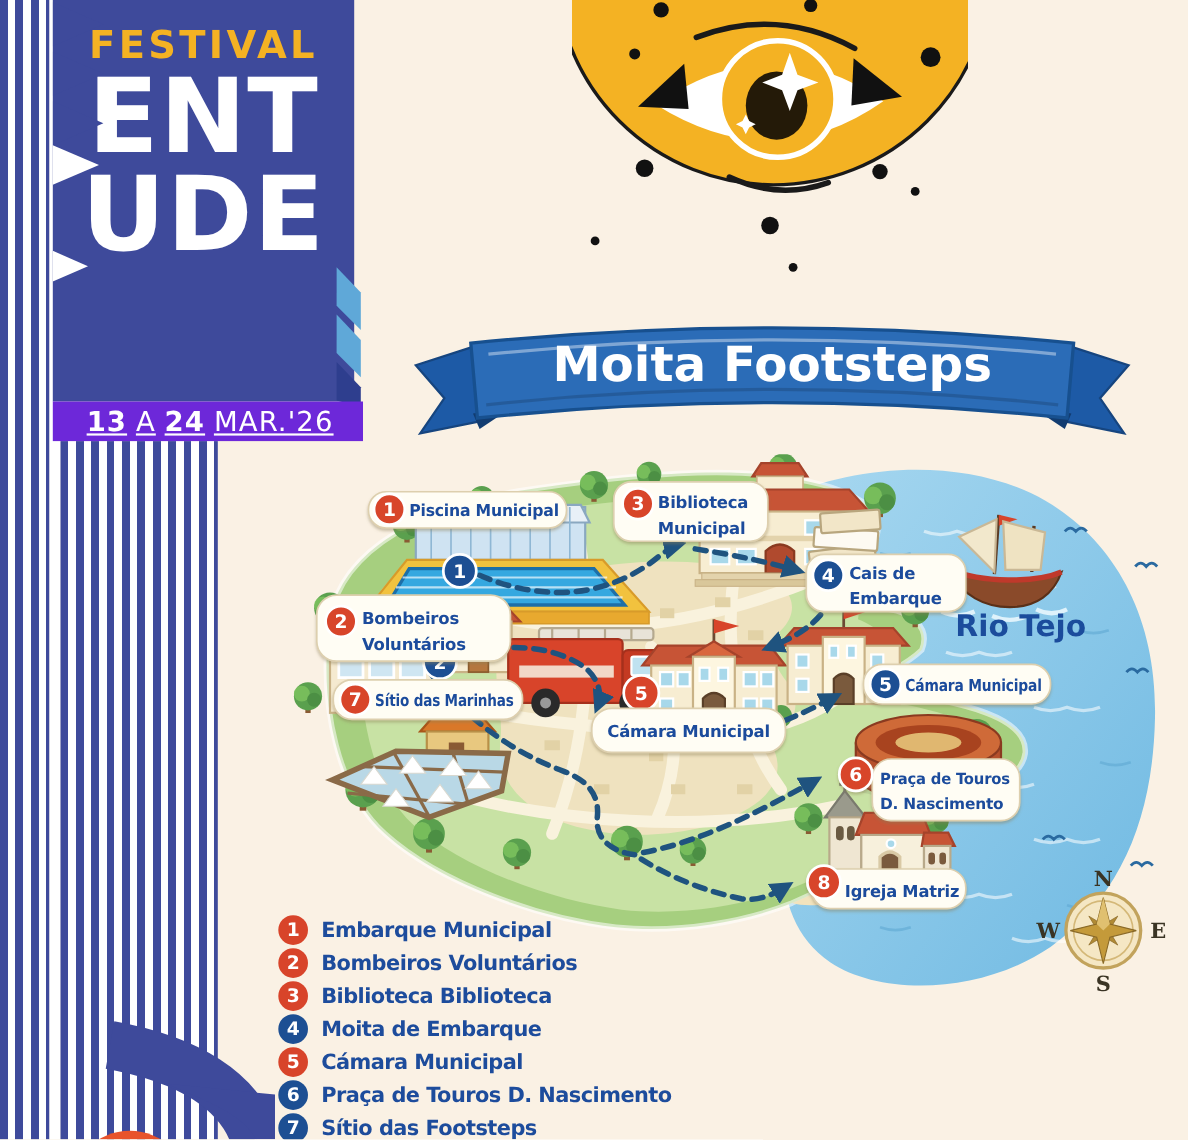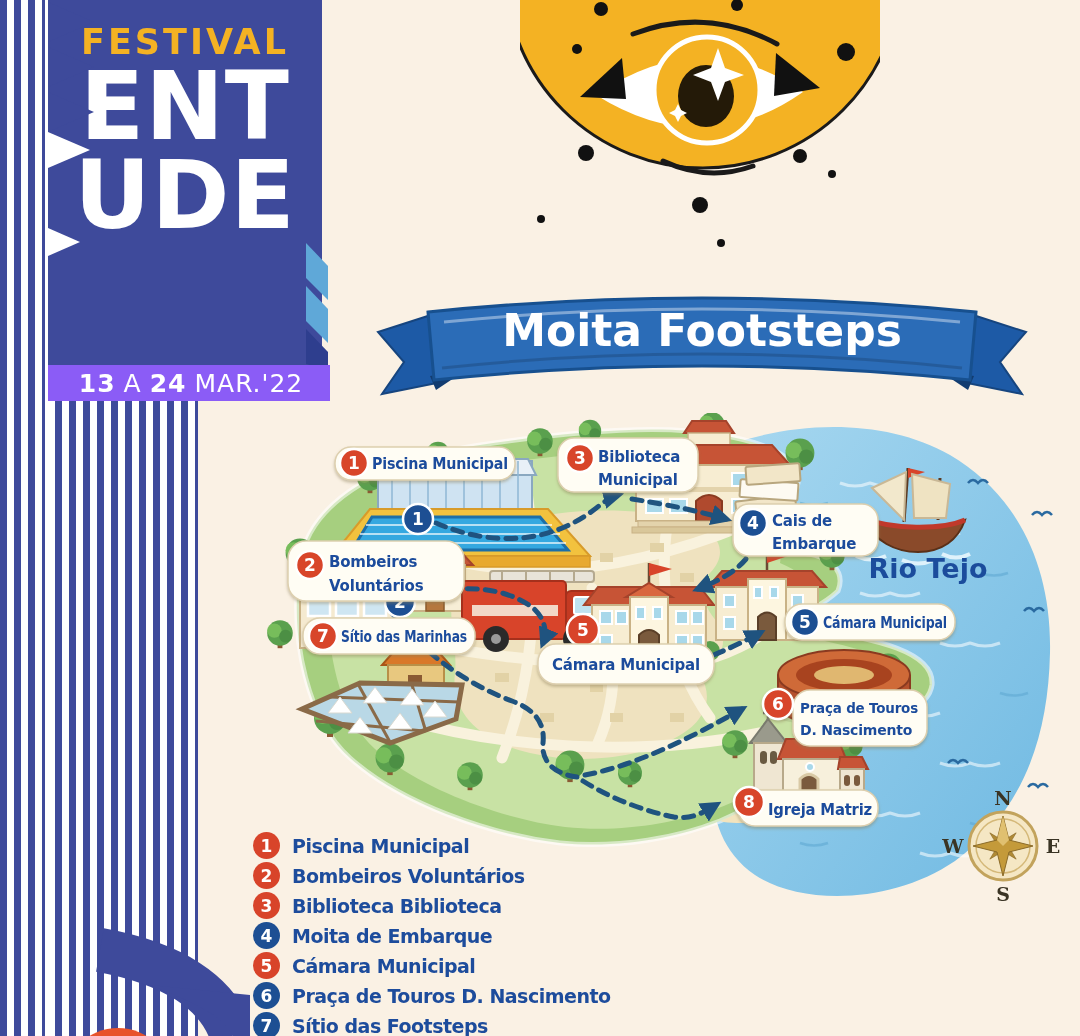--- a/index.html
+++ b/index.html
@@ -15,22 +15,22 @@
 
   .poster-panel{position:absolute;left:48px;top:0;width:274px;height:365px;background:#3e4a9b;}
   .pennants{position:absolute;left:0;top:0;}
   .notch{position:absolute;left:0;width:0;height:0;border-style:solid;}
   .notch1{top:132px;border-width:18px 0 18px 42px;border-color:transparent transparent transparent #ffffff;}
   .notch2{top:228px;border-width:14px 0 14px 32px;border-color:transparent transparent transparent #ffffff;}
   .festival{margin-top:22px;text-align:center;color:#f4b223;font-size:35px;font-weight:800;letter-spacing:3px;}
   .title-line{color:#fff;font-size:94px;font-weight:800;line-height:.95;text-align:center;letter-spacing:1px;}
   .zigzag{position:absolute;left:250px;top:238px;}
 
-  .date-bar{position:absolute;left:48px;top:365px;width:282px;height:36px;background:#8b5cf6;color:#fff;
-    display:flex;align-items:center;justify-content:center;font-size:25px;letter-spacing:1px;}
+  .date-bar{position:absolute;left:48px;top:365px;width:282px;height:36px;background:#6d28d9;color:#fff;
+    display:flex;align-items:center;justify-content:center;font-size:25px;letter-spacing:1px;text-decoration:underline;}
   .date-bar .b{font-weight:800;margin:0 6px;}
   .date-bar .r{font-weight:400;margin:0 2px;}
 
   .bottom-deco{position:absolute;left:0;top:895px;}
 
   
   .eye{position:absolute;left:520px;top:0;}
   .ribbon{position:absolute;left:372px;top:288px;}
   .ribbon-title{font:700 44px "DejaVu Sans",sans-serif;fill:#ffffff;text-anchor:middle;}
 
@@ -80,21 +80,21 @@
       <polygon points="8,5 30,28 30,62 8,40" fill="#5fa8d8"></polygon>
       <polygon points="8,48 30,71 30,105 8,83" fill="#5fa8d8"></polygon>
       <polygon points="8,91 30,114 30,132 8,126" fill="#2e3e8e"></polygon>
     </svg>
   </div>
 
   <div class="date-bar">
     <span class="b">13</span>
     <span class="r">A</span>
     <span class="b">24</span>
-    <span class="r">MAR.'22</span>
+    <span class="r">MAR.'26</span>
   </div>
 
   <svg class="bottom-deco" width="250" height="141">
     <path d="M 97,56 C 170,68 218,96 233,141 L 97,141 Z" fill="#3e4a9b" opacity="0"></path>
     <path d="M 100,55 C 172,68 218,97 232,141" fill="none" stroke="#3e4a9b" stroke-width="44"></path>
     <path d="M 150,90 C 195,108 222,120 233,141 L 250,141 L 250,100 Z" fill="#3e4a9b"></path>
     <circle cx="118" cy="188" r="55" fill="#e8532c"></circle>
   </svg>
 
   <svg class="eye" width="360" height="260" viewBox="0 0 360 260">
@@ -537,21 +537,21 @@
       <text class="compass-letter" x="0" y="-41">N</text>
       <text class="compass-letter" x="50" y="7">E</text>
       <text class="compass-letter" x="0" y="55">S</text>
       <text class="compass-letter" x="-50" y="7">W</text>
     </g>
   </svg>
 
   <div class="legend">
     <div class="legend-row">
       <div class="legend-num red">1</div>
-      <div class="legend-label">Piscina Municipal</div>
+      <div class="legend-label">Embarque Municipal</div>
     </div>
     <div class="legend-row">
       <div class="legend-num red">2</div>
       <div class="legend-label">Bombeiros Voluntários</div>
     </div>
     <div class="legend-row">
       <div class="legend-num red">3</div>
       <div class="legend-label">Biblioteca Biblioteca</div>
     </div>
     <div class="legend-row">

